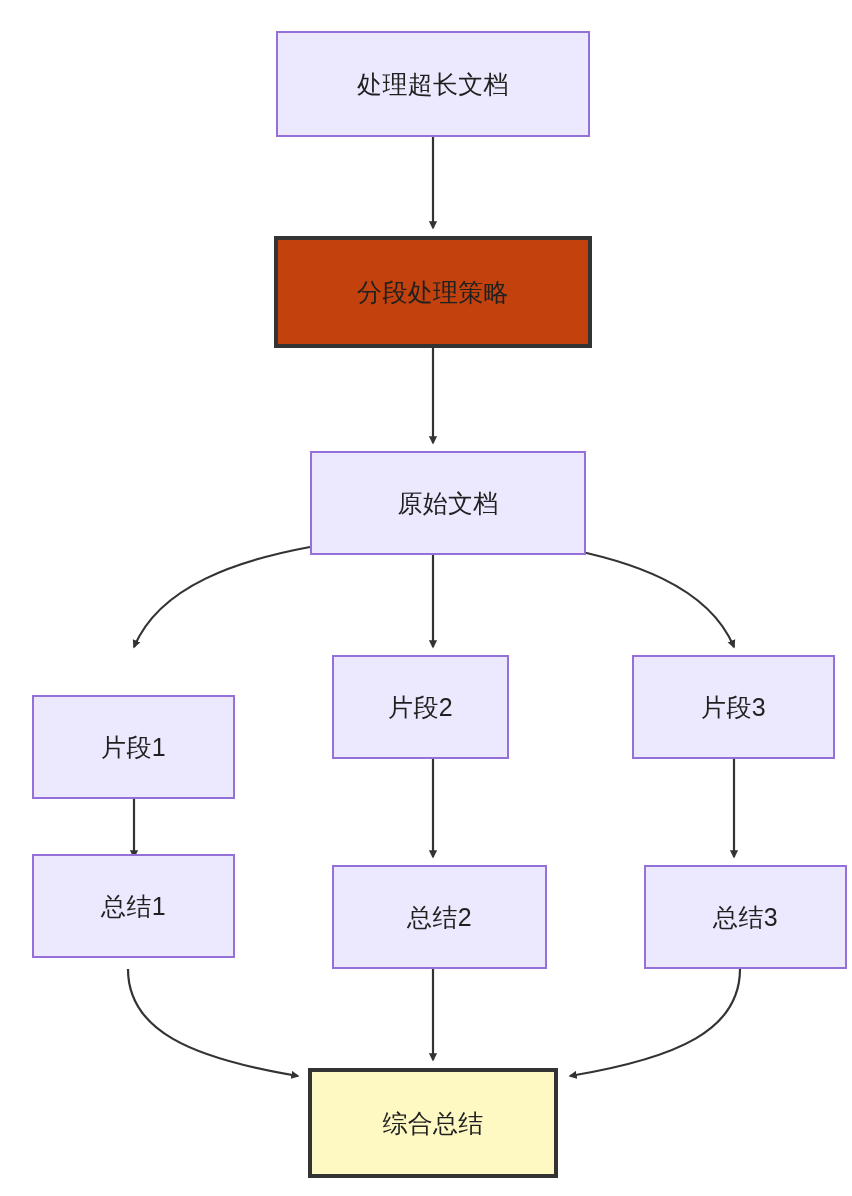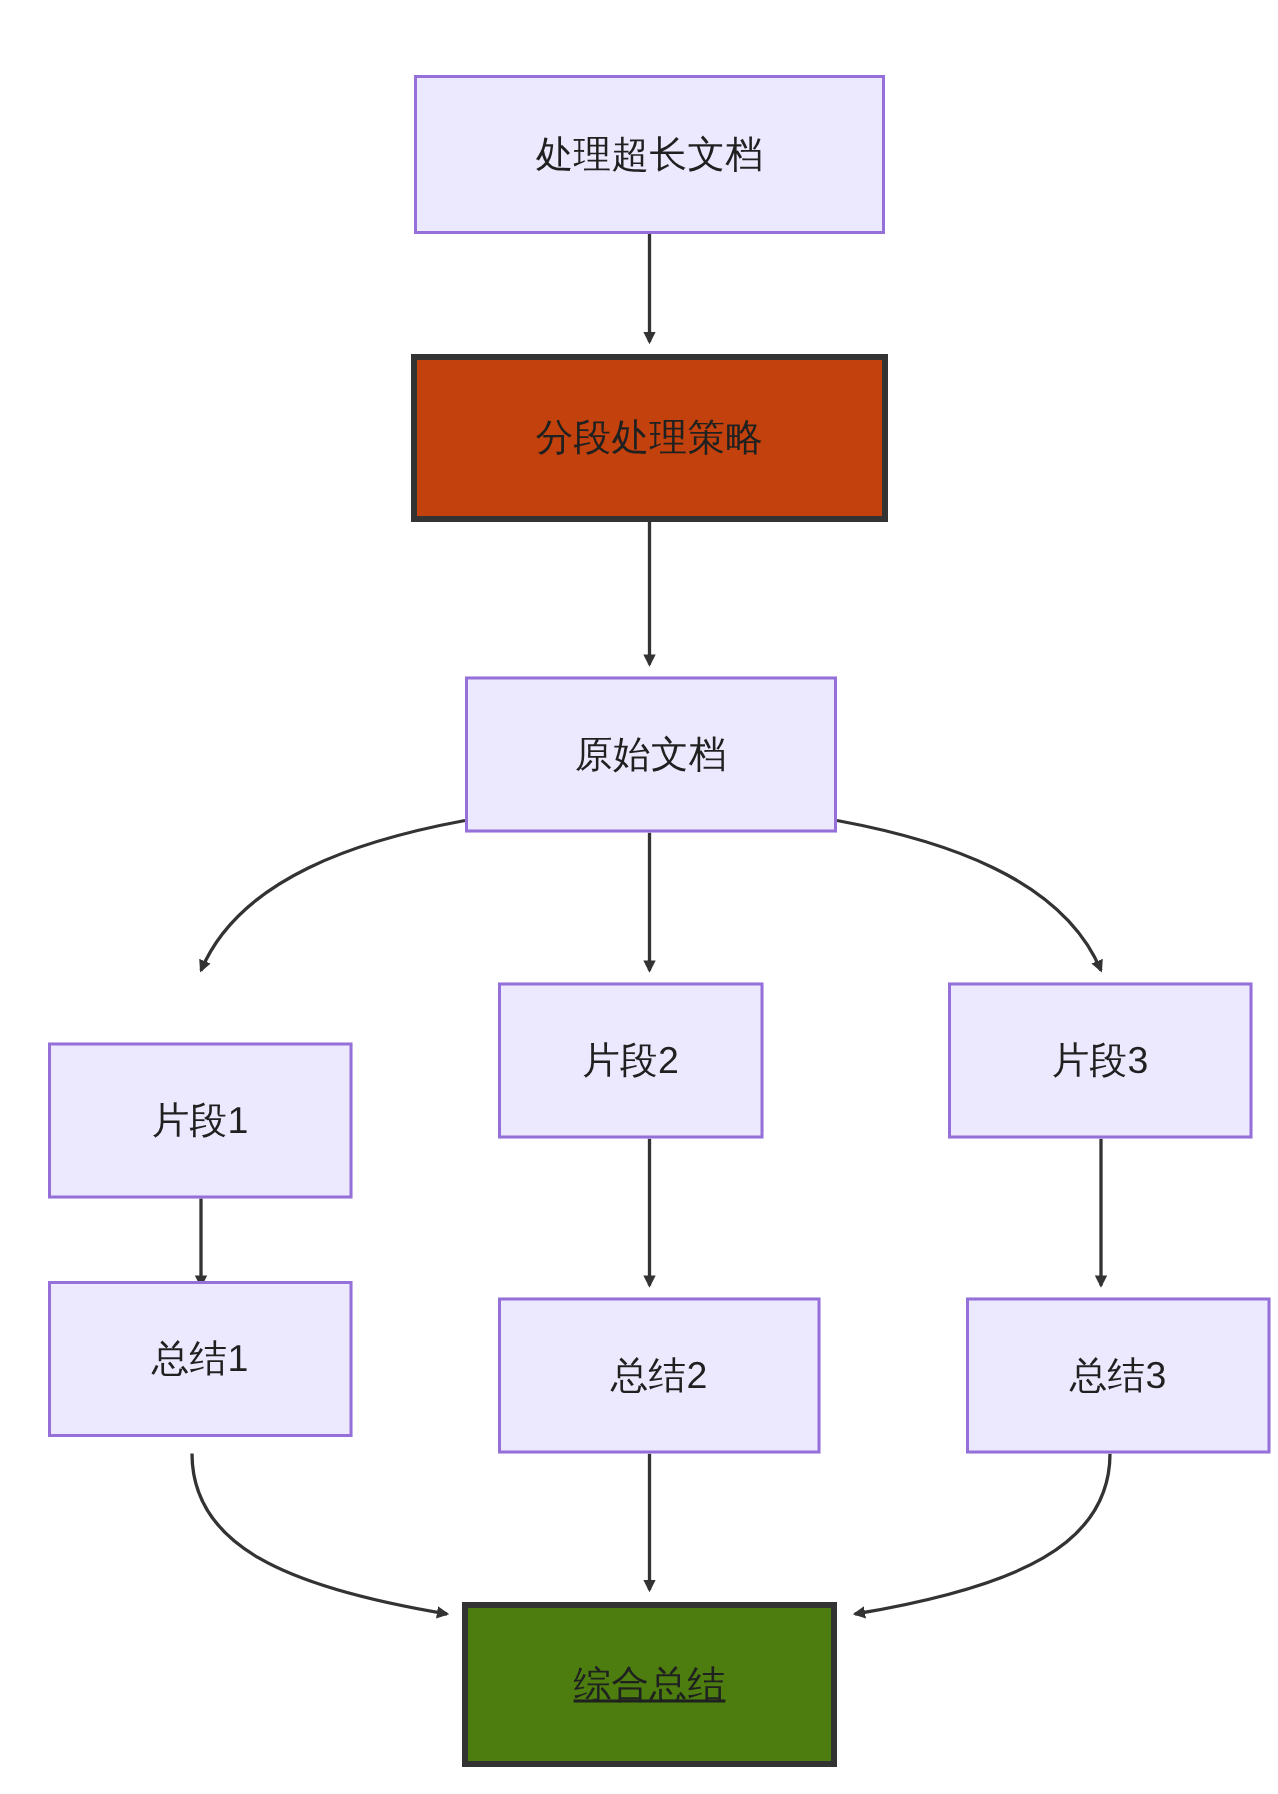--- a/index.html
+++ b/index.html
@@ -76,45 +76,45 @@
         <path d="M 134 759 L 134 857" fill="none" stroke="#333333" stroke-width="2.2" marker-end="url(#arrowhead)"></path>
         <path d="M 433 759 L 433 857" fill="none" stroke="#333333" stroke-width="2.2" marker-end="url(#arrowhead)"></path>
         <path d="M 734 759 L 734 857" fill="none" stroke="#333333" stroke-width="2.2" marker-end="url(#arrowhead)"></path>
         <path d="M 128 969 C 128 1030, 190 1058, 298 1076" fill="none" stroke="#333333" stroke-width="2.2" marker-end="url(#arrowhead)"></path>
         <path d="M 433 969 L 433 1060" fill="none" stroke="#333333" stroke-width="2.2" marker-end="url(#arrowhead)"></path>
         <path d="M 740 969 C 740 1030, 678 1058, 570 1076" fill="none" stroke="#333333" stroke-width="2.2" marker-end="url(#arrowhead)"></path>
       </g>
   </svg>
 
   <div id="node-layer">
-      <div class="node plain" style="left: 276px; top: 31px; width: 314px; height: 106px; background: rgb(236, 232, 253); border-color: rgb(150, 112, 217); color: rgb(31, 32, 32); margin-top: 19px;">
+      <div class="node plain" style="left: 276px; top: 31px; width: 314px; height: 106px; background: rgb(236, 232, 253); border-color: rgb(150, 112, 217); color: rgb(31, 32, 32);">
         <span class="node-label">处理超长文档</span>
       </div>
       <div class="node highlight" style="left: 274px; top: 236px; width: 318px; height: 112px; background: #c2410c; border-color: rgb(51, 51, 51); color: rgb(31, 32, 32);">
         <span class="node-label">分段处理策略</span>
       </div>
-      <div class="node plain" style="left: 310px; top: 451px; width: 248px; height: 104px; background: rgb(236, 232, 253); border-color: rgb(150, 112, 217); color: rgb(31, 32, 32);">
+      <div class="node plain" style="left: 310px; top: 451px; width: 276px; height: 104px; background: rgb(236, 232, 253); border-color: rgb(150, 112, 217); color: rgb(31, 32, 32);">
         <span class="node-label">原始文档</span>
       </div>
       <div class="node plain" style="left: 32px; top: 655px; width: 203px; height: 104px; background: rgb(236, 232, 253); border-color: rgb(150, 112, 217); color: rgb(31, 32, 32); margin-top: 40px;">
         <span class="node-label">片段1</span>
       </div>
       <div class="node plain" style="left: 332px; top: 655px; width: 177px; height: 104px; background: rgb(236, 232, 253); border-color: rgb(150, 112, 217); color: rgb(31, 32, 32);">
         <span class="node-label">片段2</span>
       </div>
       <div class="node plain" style="left: 632px; top: 655px; width: 203px; height: 104px; background: rgb(236, 232, 253); border-color: rgb(150, 112, 217); color: rgb(31, 32, 32);">
         <span class="node-label">片段3</span>
       </div>
       <div class="node plain" style="left: 32px; top: 854px; width: 203px; height: 104px; background: rgb(236, 232, 253); border-color: rgb(150, 112, 217); color: rgb(31, 32, 32);">
         <span class="node-label">总结1</span>
       </div>
       <div class="node plain" style="left: 332px; top: 865px; width: 215px; height: 104px; background: rgb(236, 232, 253); border-color: rgb(150, 112, 217); color: rgb(31, 32, 32);">
         <span class="node-label">总结2</span>
       </div>
       <div class="node plain" style="left: 632px; top: 865px; width: 203px; height: 104px; background: rgb(236, 232, 253); border-color: rgb(150, 112, 217); color: rgb(31, 32, 32); margin-left: 12px;">
         <span class="node-label">总结3</span>
       </div>
-      <div class="node final" style="left: 308px; top: 1068px; width: 250px; height: 110px; background: #4d7c0f; border-color: rgb(51, 51, 51); color: rgb(31, 32, 32); text-decoration: underline;">
+      <div class="node final" style="left: 308px; top: 1068px; width: 250px; height: 110px; background: #fef9c3; border-color: rgb(51, 51, 51); color: rgb(31, 32, 32);">
         <span class="node-label">综合总结</span>
       </div>
     </div>
 
 </div>
 
 </body></html>

